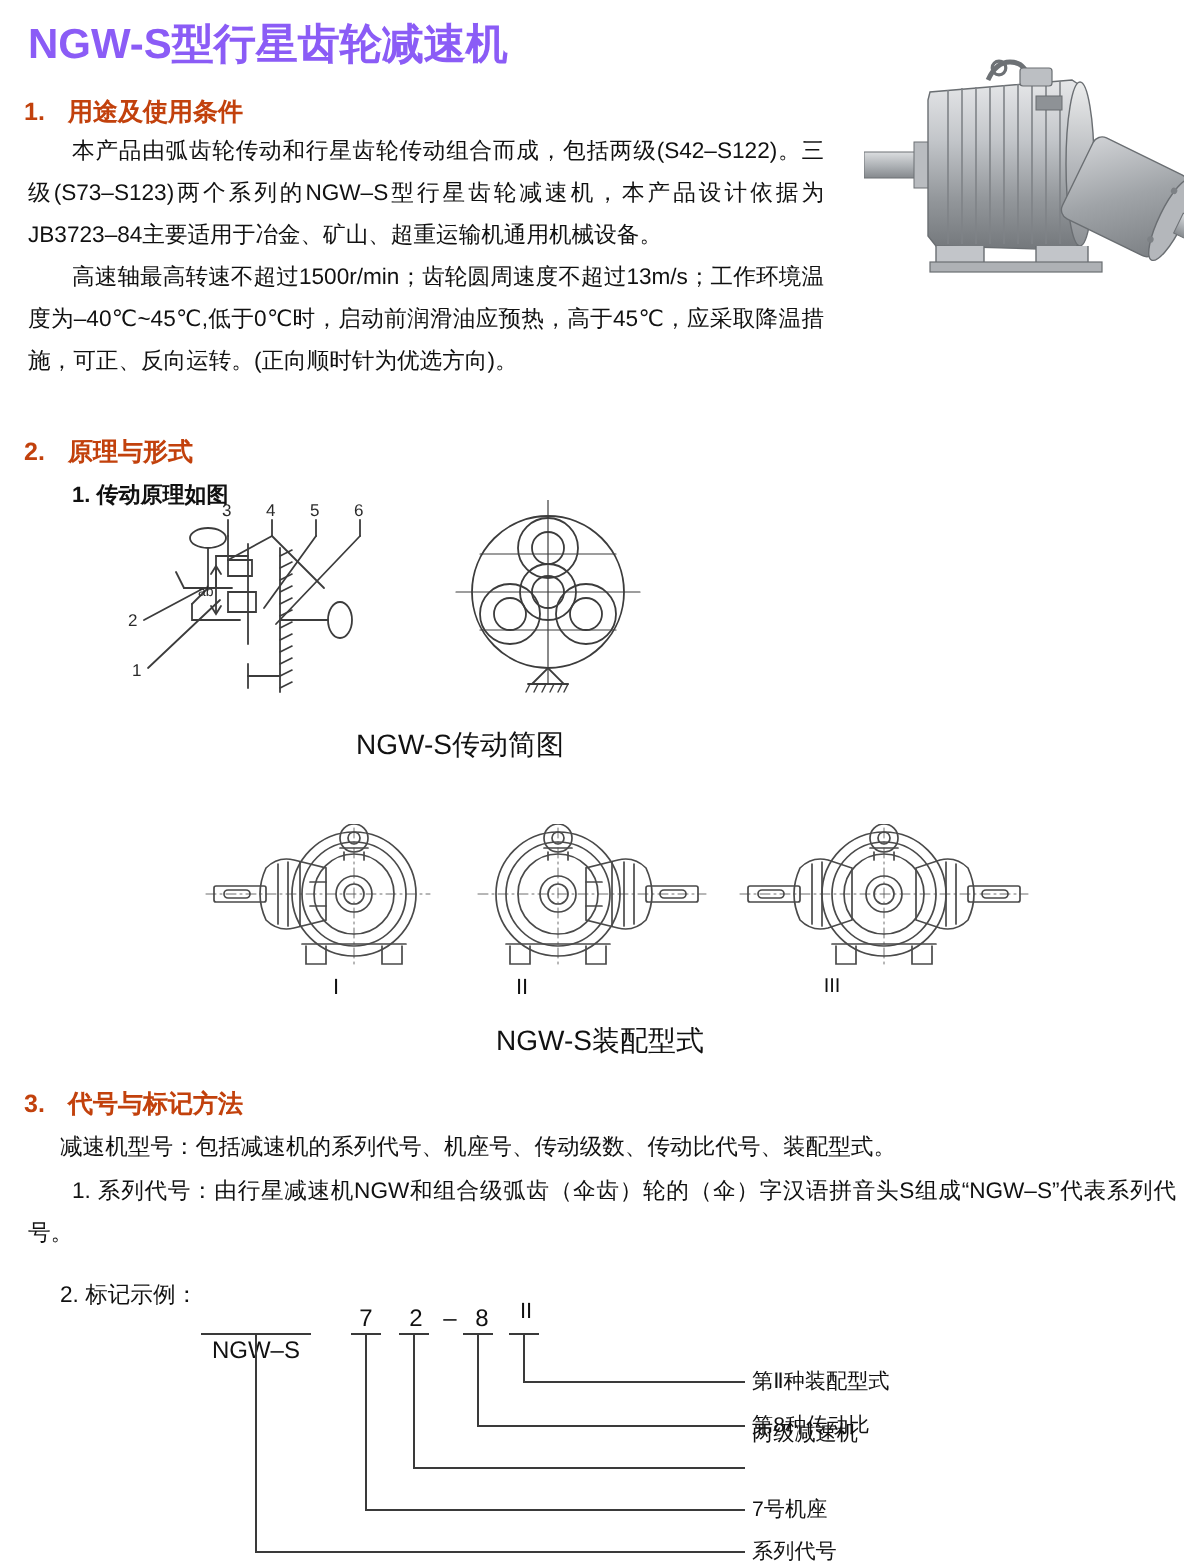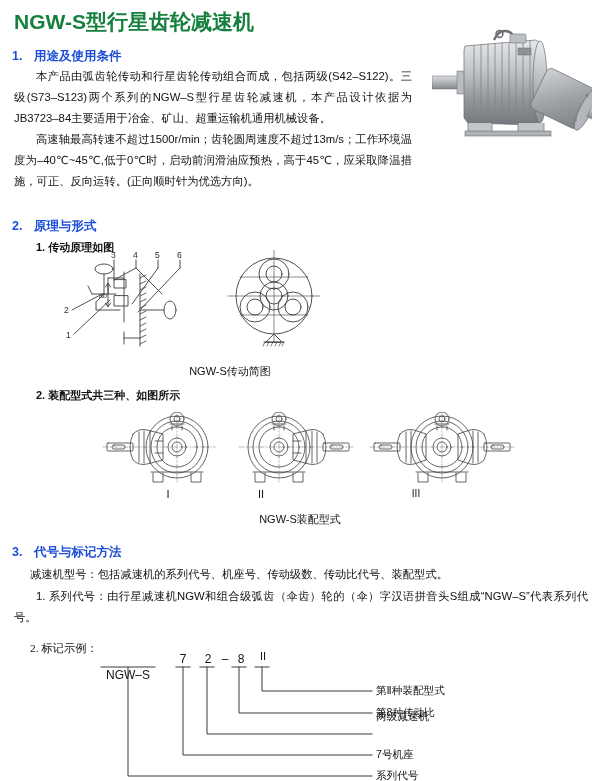--- a/index.html
+++ b/index.html
@@ -23,39 +23,39 @@
   }
 
   
   .doc-title {
     position: absolute;
     left: 14px;
     top: 8px;
     font-size: 21px;
     font-weight: bold;
     letter-spacing: 0px;
-    color: #15803d;
+    color: #8b5cf6;
     white-space: nowrap;
   }
 
   
   .product-photo {
     position: absolute;
     left: 432px;
     top: 28px;
     width: 160px;
     height: 112px;
   }
 
   
   .sec-head {
     position: absolute;
     font-size: 12.5px;
     font-weight: bold;
-    color: #1d4ed8;
+    color: #c2410c;
     white-space: nowrap;
   }
   .sec-num { display: inline-block; width: 22px; }
 
   .sub-head {
     position: absolute;
     font-size: 11px;
     font-weight: bold;
     color: #111;
     white-space: nowrap;
@@ -79,21 +79,21 @@
     font-size: 10.6px;
     line-height: 16.6px;
     color: #111;
     white-space: nowrap;
   }
   .legend div { white-space: nowrap; }
 
   
   .fig-cap {
     position: absolute;
-    font-size: 11px;
+    font-size: 14px;
     color: #111;
     white-space: nowrap;
     text-align: center;
   }
 
   
   .svg-box { position: absolute; }
   .mark-token {
     position: absolute;
     font-size: 12px;
@@ -292,24 +292,20 @@
         <text x="2" y="63">2</text>
         <text x="4" y="88">1</text>
         <text x="37" y="48" font-size="7">ab</text>
       </g>
     </svg>
   </div>
 
   <div class="fig-cap" style="left:140px; top:364px; width:180px;">NGW-S传动简图</div>
 
 
-  <div class="sub-head" style="left:36px; top:388px;">
-    <span>2.</span>
-    <span>装配型式共三种、如图所示</span>
-  </div>
 
   <div class="svg-box" style="left:85px; top:412px;">
     <svg width="440" height="72" viewBox="0 0 440 72">
       <g stroke="#4a4a4a" stroke-width="0.85" fill="none" stroke-linecap="round">
 
         <g transform="translate(18,2)">
           <circle cx="74" cy="33" r="31"></circle>
           <circle cx="74" cy="33" r="26"></circle>
           <circle cx="74" cy="33" r="20"></circle>
           <circle cx="74" cy="33" r="9"></circle>
@@ -415,21 +411,21 @@
     <span class="sec-num">3.</span><span>代号与标记方法</span>
   </div>
 
   <div class="para" style="left:30px; top:564px; width:540px;">减速机型号：包括减速机的系列代号、机座号、传动级数、传动比代号、装配型式。</div>
 
   <div class="para" style="left:14px; top:586px; width:574px; text-indent:22px;">
     <span>1.</span>
     <span>系列代号：由行星减速机NGW和组合级弧齿（伞齿）轮的（伞）字汉语拼音头S组成“NGW–S”代表系列代号。</span>
   </div>
 
-  <div class="para" style="left:30px; top:638px; width:300px;font-family:Liberation Serif, serif;">
+  <div class="para" style="left:30px; top:638px; width:300px;">
     <span>2.</span>
     <span>标记示例：</span>
   </div>
 
   <div class="mark-token" style="left:100px; top:640px; width:56px;margin-top:28px;">NGW–S</div>
   <div class="mark-token" style="left:176px; top:652px; width:14px;">7</div>
   <div class="mark-token" style="left:201px; top:652px; width:14px;">2</div>
   <div class="mark-token" style="left:218px; top:652px; width:14px;">–</div>
   <div class="mark-token" style="left:234px; top:652px; width:14px;">8</div>
   <div class="mark-token" style="left:256px; top:650px; width:14px; font-size:11px;">II</div>

